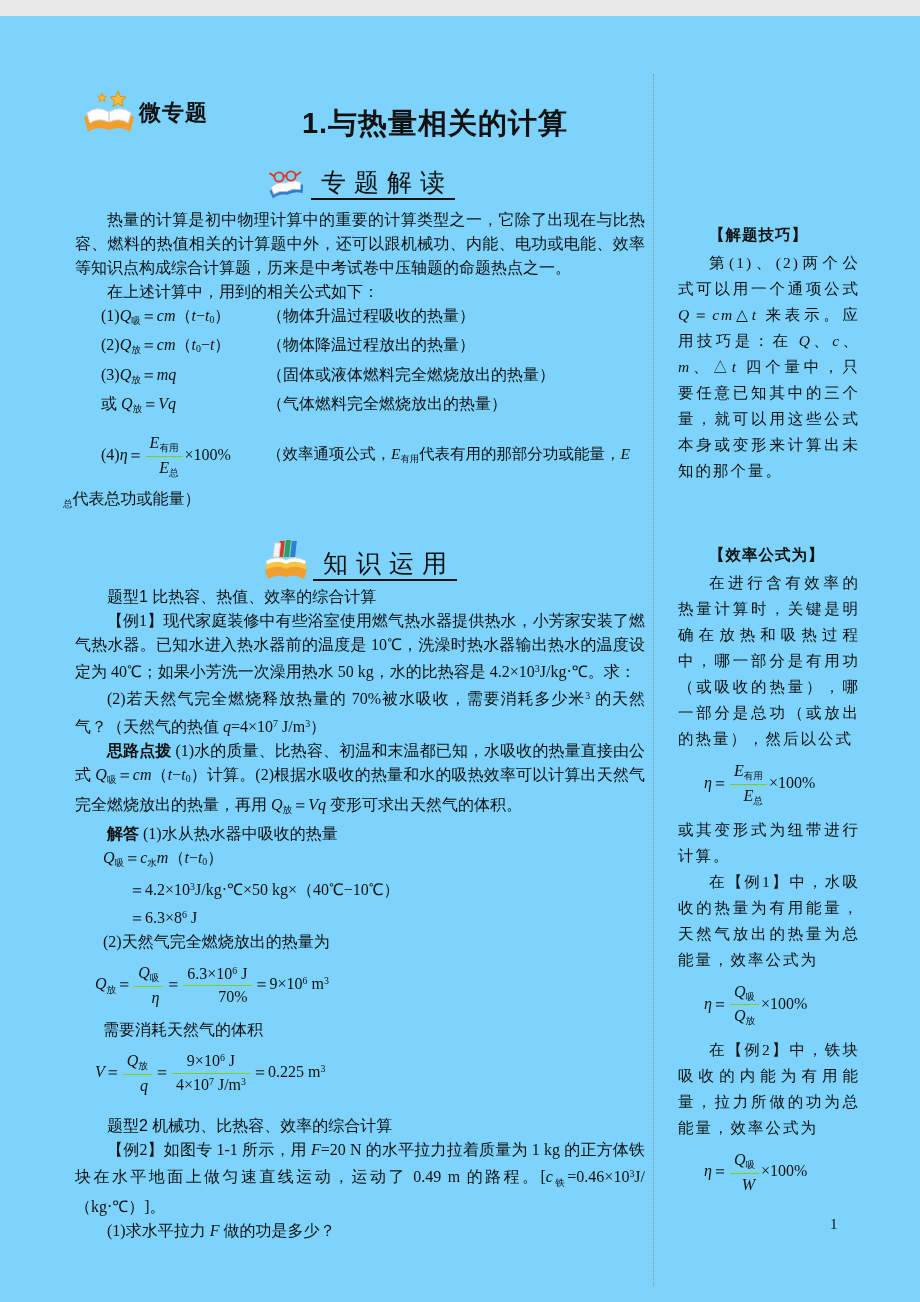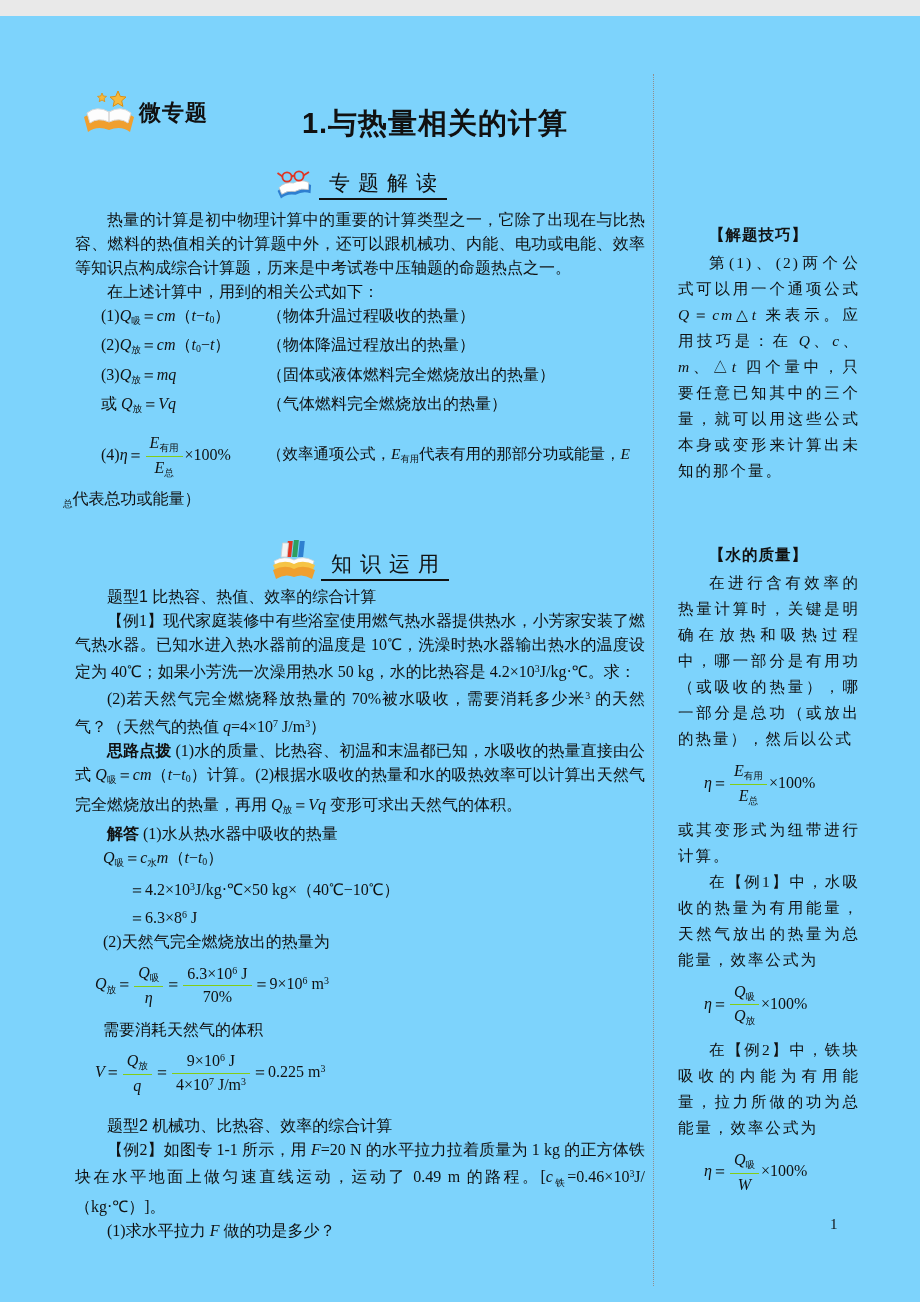--- a/index.html
+++ b/index.html
@@ -16,21 +16,21 @@
     font-family:"Liberation Sans", sans-serif; font-weight:bold; font-size:29px; letter-spacing:1px; }
   
   .divider { position:absolute; left:653px; top:58px; height:1212px; width:0; border-left:1px dotted #8f8f8f; }
   .main-col { position:absolute; left:75px; top:134px; width:570px;
     font-size:16px; line-height:24px; text-align:justify; }
   .sidebar { position:absolute; left:678px; top:206px; width:182px;
     font-size:15.5px; line-height:26px; text-align:justify; letter-spacing:2px; }
   
   .banner { display:flex; justify-content:center; align-items:flex-end; gap:4px; height:50px; margin-bottom:8px; }
   .banner svg { flex:none; }
-  .banner-text { font-size:21px; letter-spacing:8px; padding:0 2px 3px 10px;
+  .banner-text { font-size:25px; letter-spacing:8px; padding:0 2px 3px 10px;
     border-bottom:2px solid #111; font-family:Liberation Serif, serif; }
   .banner2 { margin-top:14px; margin-bottom:4px; }
   
   p.indent { text-indent:2em; }
   .topic { font-family:"Liberation Sans", sans-serif; font-weight:normal; font-size:16px;
     line-height:24px; text-indent:2em; text-align:left; }
   .t2 { margin-top:18px; }
   .cont { margin-left:-12px; }
   
   .frow { display:flex; margin-left:26px; text-align:left; }
@@ -46,21 +46,21 @@
   .tallline { margin-top:9px; margin-bottom:9px; }
   
   .i { font-style:italic; font-family:"Liberation Serif", serif; }
   .b { font-weight:bold; font-family:"Liberation Sans", sans-serif; }
   .sub { font-size:0.62em; vertical-align:-0.25em; }
   .sup { font-size:0.62em; vertical-align:0.55em; }
   .subcn { font-size:0.60em; vertical-align:-0.35em; letter-spacing:0; }
   
   .frac { display:inline-block; text-align:center; vertical-align:middle; margin:0 2px; letter-spacing:0; }
   .frac .fnum { display:block; border-bottom:1px solid #84cc16; padding:0 4px 1px; line-height:1.3;text-align:center; }
-  .frac .fden { display:block; padding:1px 4px 0; line-height:1.3; }
+  .frac .fden { display:block; padding:1px 4px 0; line-height:1.3;text-align:right; }
   
   .sb-title { font-family:"Liberation Sans", sans-serif; font-weight:bold; text-indent:2em;
     text-align:left; letter-spacing:1px; margin-bottom:2px; }
   .sb-title2 { margin-top:58px; }
   .sb-p { text-indent:2em; }
   .sb-p.noindent { text-indent:0; }
   .sb-f { letter-spacing:0; margin:9px 0 9px 26px; text-align:left; font-size:16px; }
   .page-num { position:absolute; left:830px; top:1200px; font-size:15px; }
 </style>
 </head>
@@ -154,21 +154,21 @@
 
     <h3 class="topic t2">题型2 机械功、比热容、效率的综合计算</h3>
     <p class="indent"><span>【例2】如图专 1-1 所示，用 </span><span class="i">F</span><span>=20 N 的水平拉力拉着质量为 1 kg 的正方体铁块在水平地面上做匀速直线运动，运动了 0.49 m 的路程。[</span><span class="i">c</span><span class="subcn">铁</span><span>=0.46×10</span><span class="sup">3</span><span>J/（kg·℃）]。</span></p>
     <p class="indent"><span>(1)求水平拉力 </span><span class="i">F</span><span> 做的功是多少？</span></p>
   </div>
 
   <aside class="sidebar">
     <div class="sb-title">【解题技巧】</div>
     <p class="sb-p"><span>第(1)、(2)两个公式可以用一个通项公式 </span><span class="i">Q</span><span>＝</span><span class="i">cm</span><span>△</span><span class="i">t</span><span> 来表示。应用技巧是：在 </span><span class="i">Q</span><span>、</span><span class="i">c</span><span>、</span><span class="i">m</span><span>、△</span><span class="i">t</span><span> 四个量中，只要任意已知其中的三个量，就可以用这些公式本身或变形来计算出未知的那个量。</span></p>
 
-    <div class="sb-title sb-title2">【水的质量】</div>
+    <div class="sb-title sb-title2">【效率公式为】</div>
     <p class="sb-p">在进行含有效率的热量计算时，关键是明确在放热和吸热过程中，哪一部分是有用功（或吸收的热量），哪一部分是总功（或放出的热量），然后以公式</p>
     <div class="sb-f"><span class="i">η</span><span>＝</span><span class="frac"><span class="fnum"><span class="i">E</span><span class="subcn">有用</span></span><span class="fden"><span class="i">E</span><span class="subcn">总</span></span></span><span>×100%</span></div>
     <p class="sb-p noindent">或其变形式为纽带进行计算。</p>
     <p class="sb-p">在【例1】中，水吸收的热量为有用能量，天然气放出的热量为总能量，效率公式为</p>
     <div class="sb-f"><span class="i">η</span><span>＝</span><span class="frac"><span class="fnum"><span class="i">Q</span><span class="subcn">吸</span></span><span class="fden"><span class="i">Q</span><span class="subcn">放</span></span></span><span>×100%</span></div>
     <p class="sb-p">在【例2】中，铁块吸收的内能为有用能量，拉力所做的功为总能量，效率公式为</p>
     <div class="sb-f"><span class="i">η</span><span>＝</span><span class="frac"><span class="fnum"><span class="i">Q</span><span class="subcn">吸</span></span><span class="fden"><span class="i">W</span></span></span><span>×100%</span></div>
   </aside>
 
   <div class="page-num">1</div>

